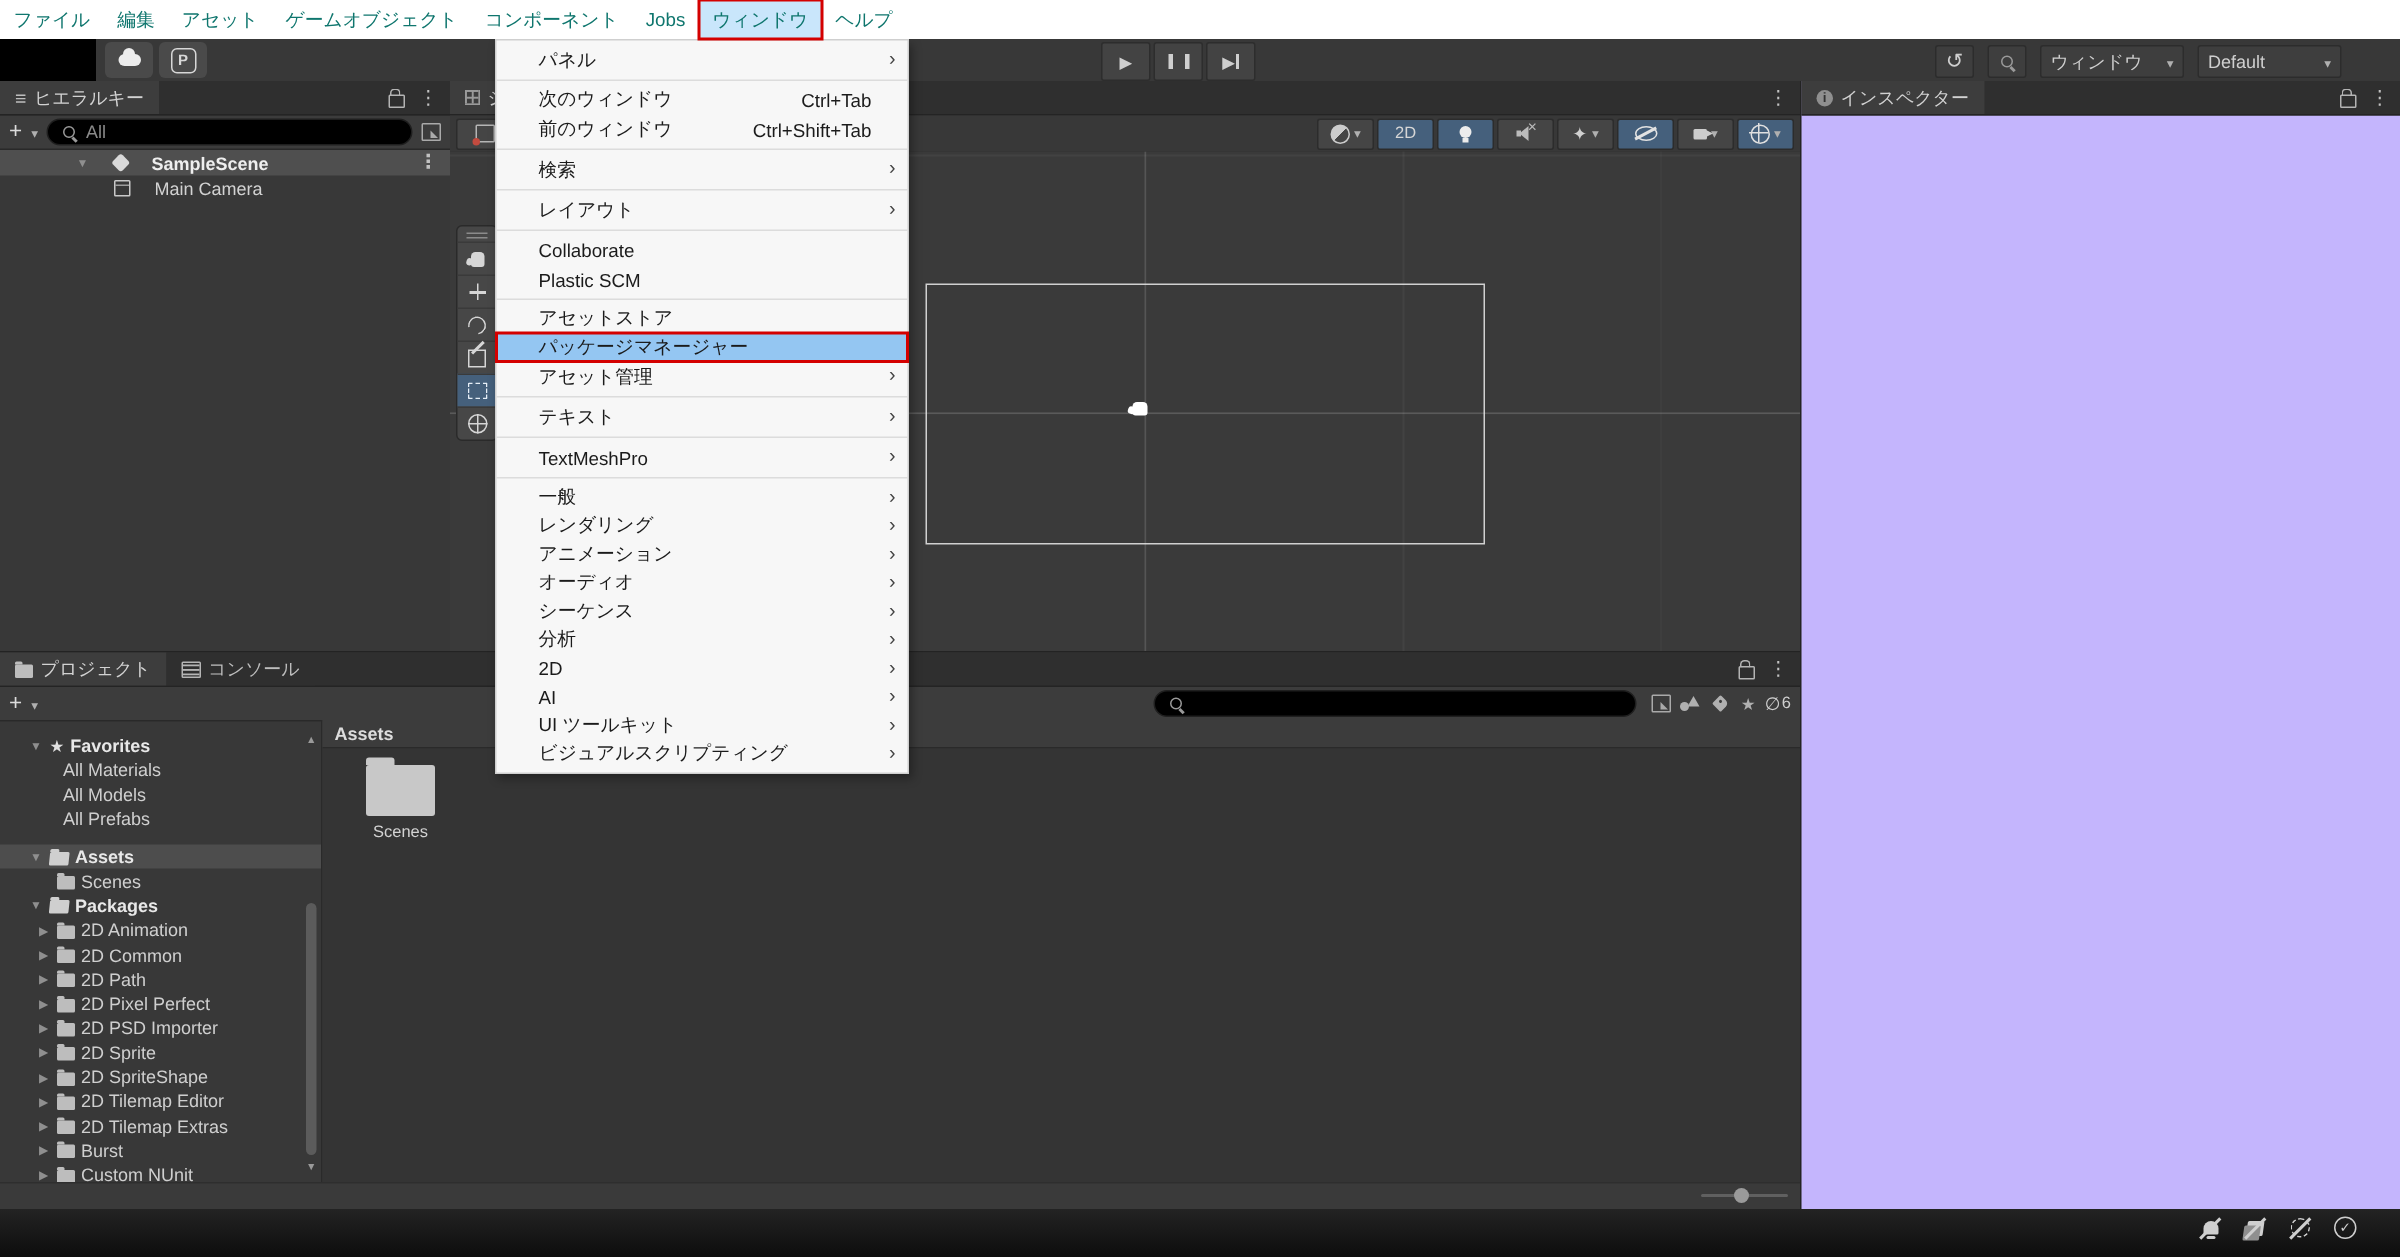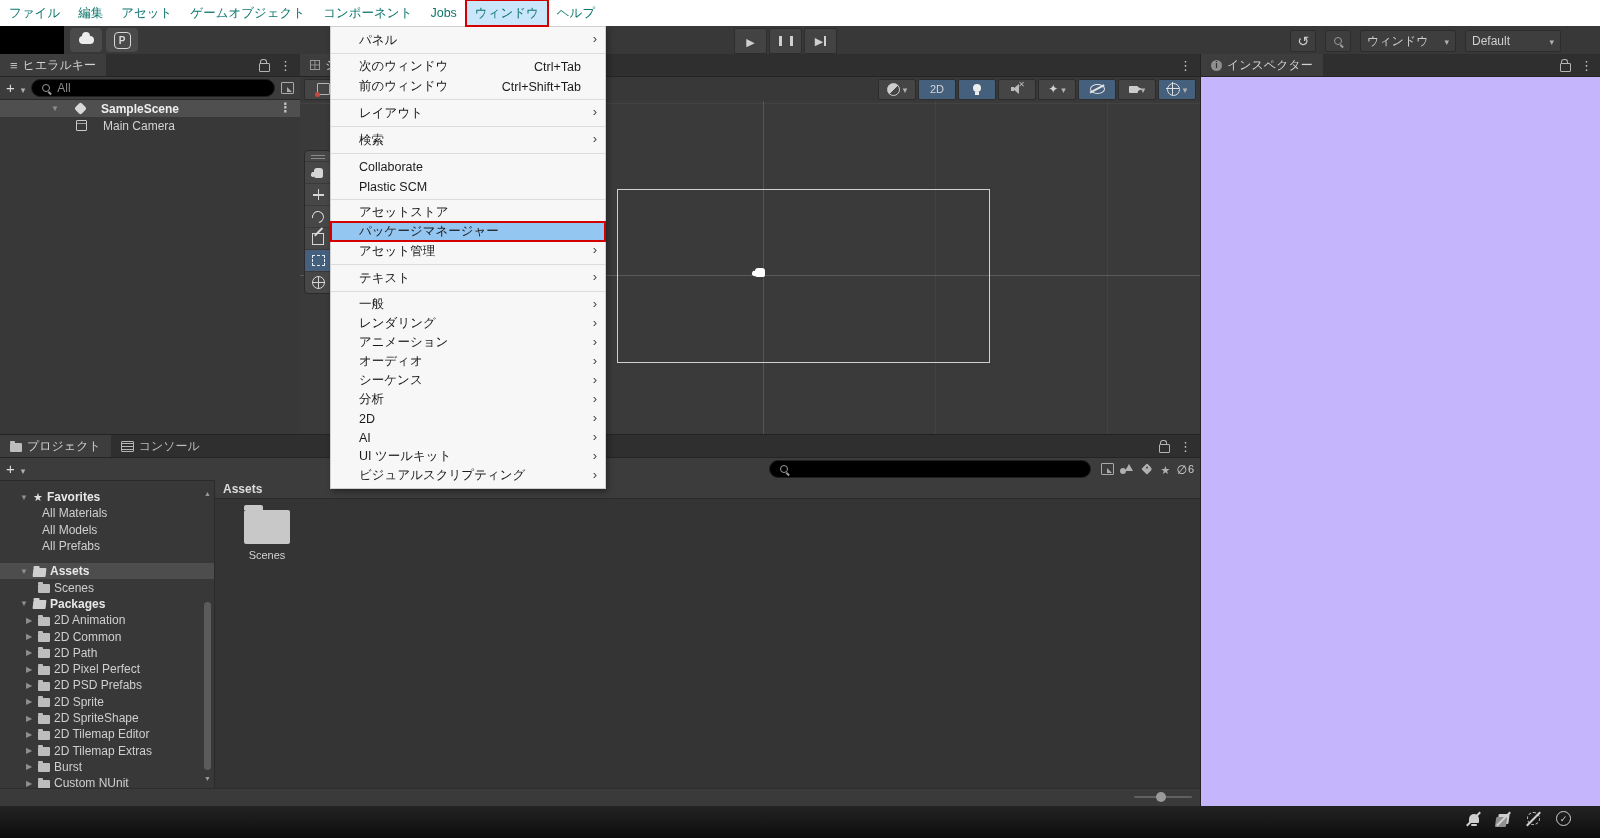--- a/index.html
+++ b/index.html
@@ -470,21 +470,21 @@
 
           <div class="trow ind-1">
             <span class="tarrow ar-right"></span>
             <span class="i-folder"></span>
             <span>2D Pixel Perfect</span>
           </div>
 
           <div class="trow ind-1">
             <span class="tarrow ar-right"></span>
             <span class="i-folder"></span>
-            <span>2D PSD Prefabs</span>
+            <span>2D PSD Importer</span>
           </div>
 
           <div class="trow ind-1">
             <span class="tarrow ar-right"></span>
             <span class="i-folder"></span>
             <span>2D Sprite</span>
           </div>
 
           <div class="trow ind-1">
             <span class="tarrow ar-right"></span>
@@ -610,27 +610,27 @@
 
       </div>
 
       <div class="menu-item sep-after">
         <span class="mi-label">前のウィンドウ</span>
         <span class="mi-shortcut">Ctrl+Shift+Tab</span>
 
       </div>
 
       <div class="menu-item sep-after">
+        <span class="mi-label">検索</span>
+        <span class="mi-shortcut"></span>
+        <span class="mi-arrow"></span>
+      </div>
+
+      <div class="menu-item sep-after">
         <span class="mi-label">レイアウト</span>
-        <span class="mi-shortcut"></span>
-        <span class="mi-arrow"></span>
-      </div>
-
-      <div class="menu-item sep-after">
-        <span class="mi-label">検索</span>
         <span class="mi-shortcut"></span>
         <span class="mi-arrow"></span>
       </div>
 
       <div class="menu-item">
         <span class="mi-label">Collaborate</span>
         <span class="mi-shortcut"></span>
 
       </div>
 
@@ -657,20 +657,25 @@
         <span class="mi-shortcut"></span>
         <span class="mi-arrow"></span>
       </div>
 
       <div class="menu-item sep-after">
         <span class="mi-label">テキスト</span>
         <span class="mi-shortcut"></span>
         <span class="mi-arrow"></span>
       </div>
 
+      <div class="menu-item sep-after">
+        <span class="mi-label">TextMeshPro</span>
+        <span class="mi-shortcut"></span>
+        <span class="mi-arrow"></span>
+      </div>
 
       <div class="menu-item">
         <span class="mi-label">一般</span>
         <span class="mi-shortcut"></span>
         <span class="mi-arrow"></span>
       </div>
 
       <div class="menu-item">
         <span class="mi-label">レンダリング</span>
         <span class="mi-shortcut"></span>

